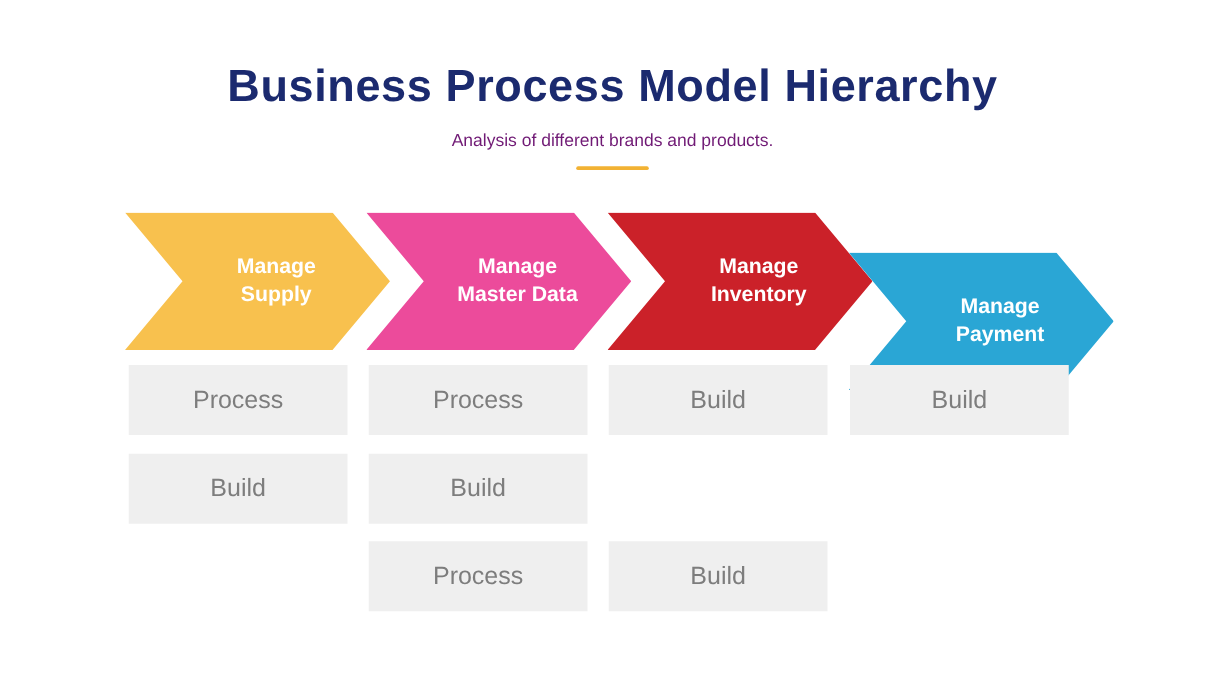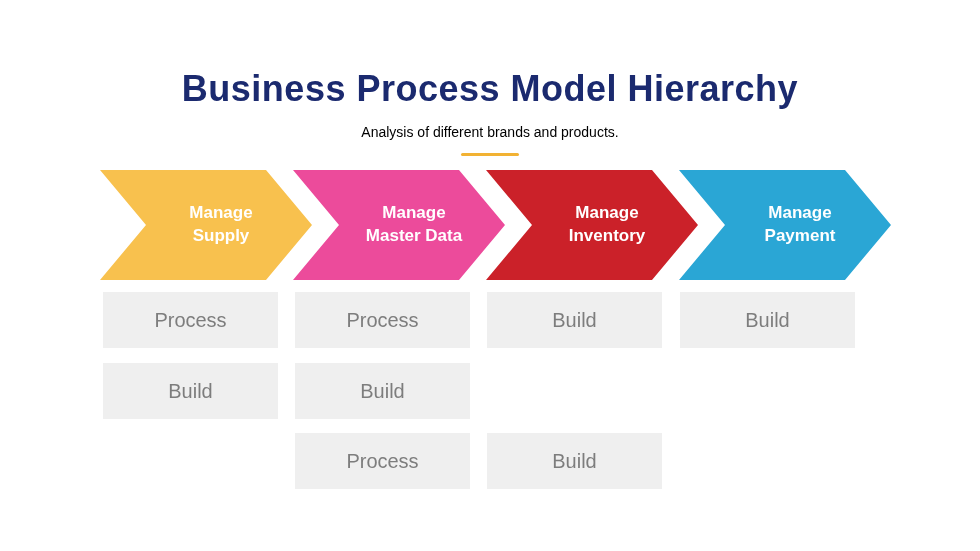--- a/index.html
+++ b/index.html
@@ -4,32 +4,32 @@
 <style>
   html,body{margin:0;padding:0;background:#ffffff;}
   .slide{
     position:relative;
     width:980px;height:551px;
     background:#ffffff;
     font-family:"Liberation Sans", sans-serif;
     overflow:hidden;
   }
   
-  header{ text-align:center; padding-top:68px; }
+  header{ text-align:center; padding-top:48px; }
   h1{
     margin:0;
     font-size:36px;
     font-weight:bold;
     letter-spacing:.5px;
     color:var(--title,#1b2a6f);
   }
   .subtitle{
     margin:14px 0 0 0;
     font-size:14px;
-    color:#000000;
+    color:#701a75;
     text-align:center;
   }
   .underline{
     width:58px;height:3px;
     margin:13px auto 0;
     border-radius:2px;
     background:var(--accent-underline,#f2b233);
   }
   
   .arrow{
@@ -76,21 +76,21 @@
 
   <div class="arrow a0" style="background-color: rgb(248, 193, 78);">
     <span>Manage Supply</span>
   </div>
   <div class="arrow a2" style="background-color: rgb(203, 33, 41);">
     <span>Manage Inventory</span>
   </div>
   <div class="arrow a1" style="background-color: rgb(236, 75, 155);">
     <span>Manage Master Data</span>
   </div>
-  <div class="arrow a3" style="background-color: rgb(42, 166, 213);">
+  <div class="arrow a3" style="background-color: rgb(42, 166, 213); margin-top: 32px;">
     <span>Manage Payment</span>
   </div>
 
   <div class="box c0 r0">
     <span>Process</span>
   </div>
   <div class="box c1 r0">
     <span>Process</span>
   </div>
   <div class="box c2 r0">

